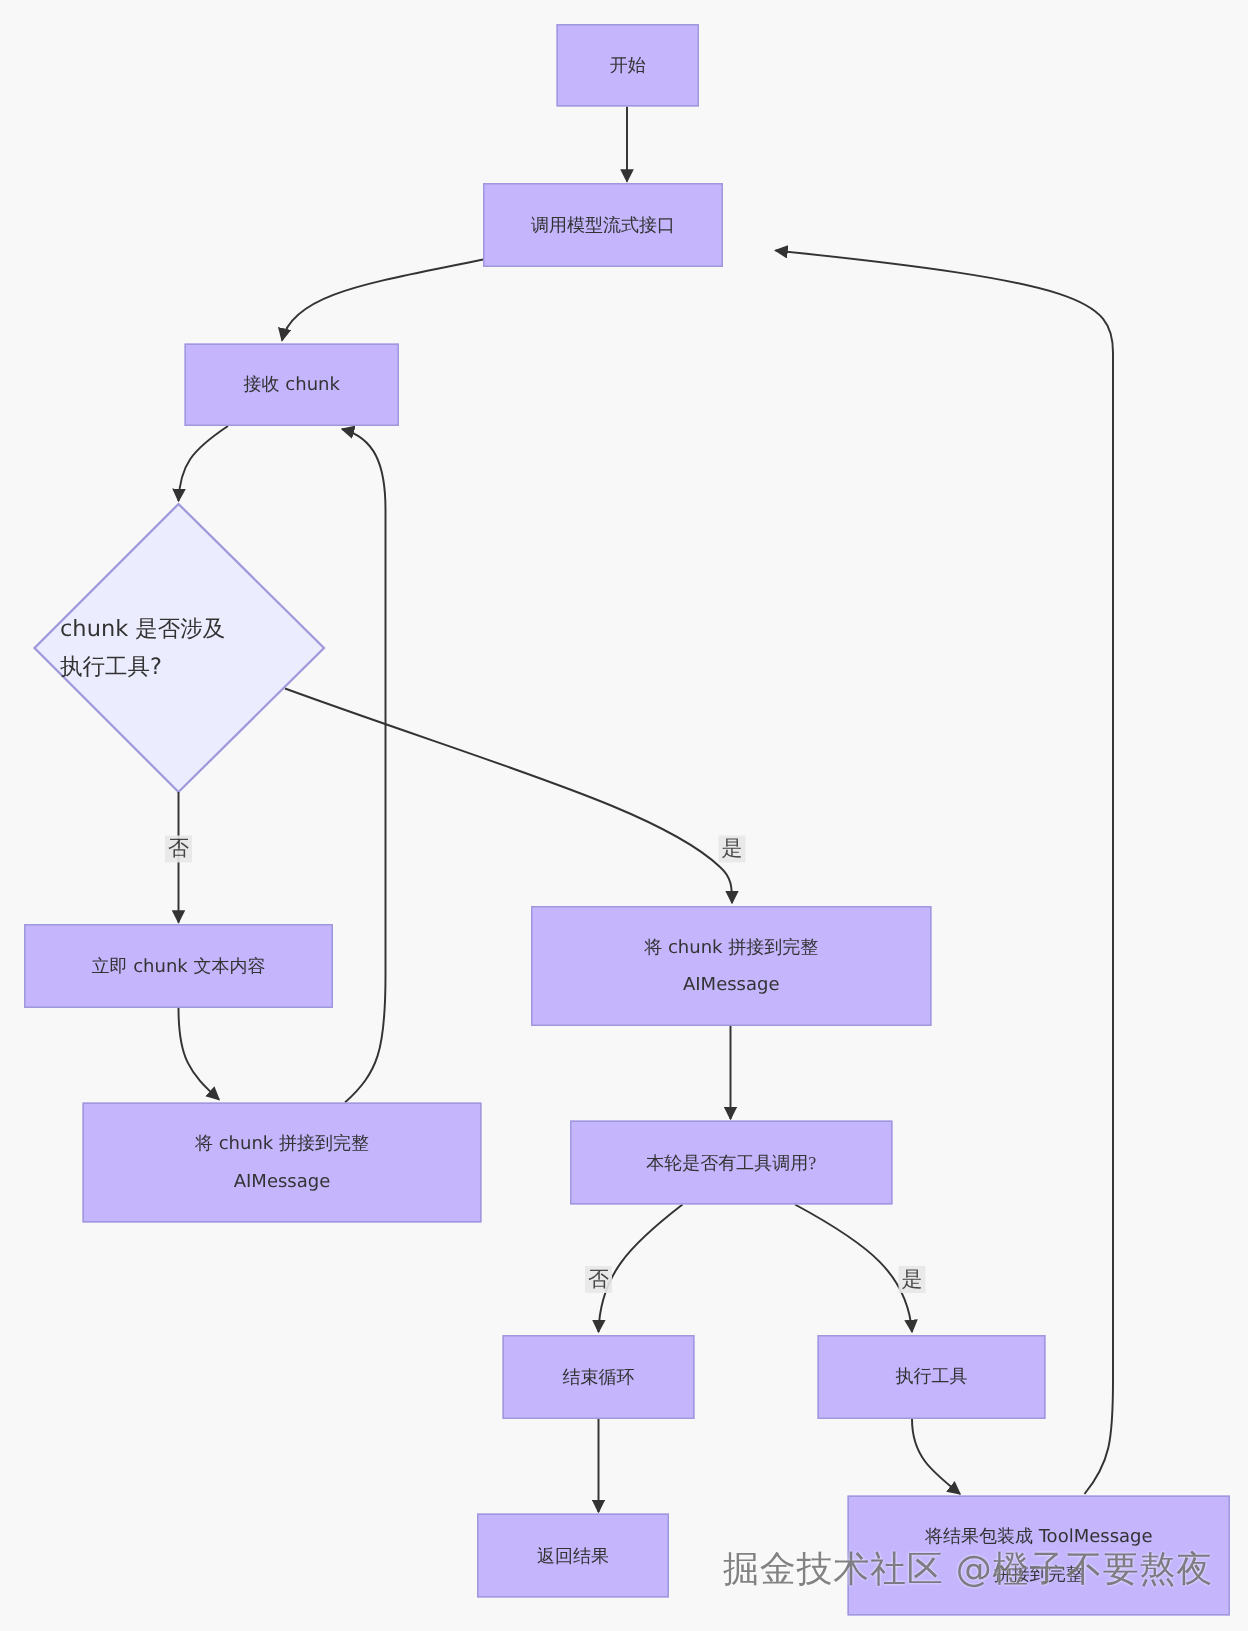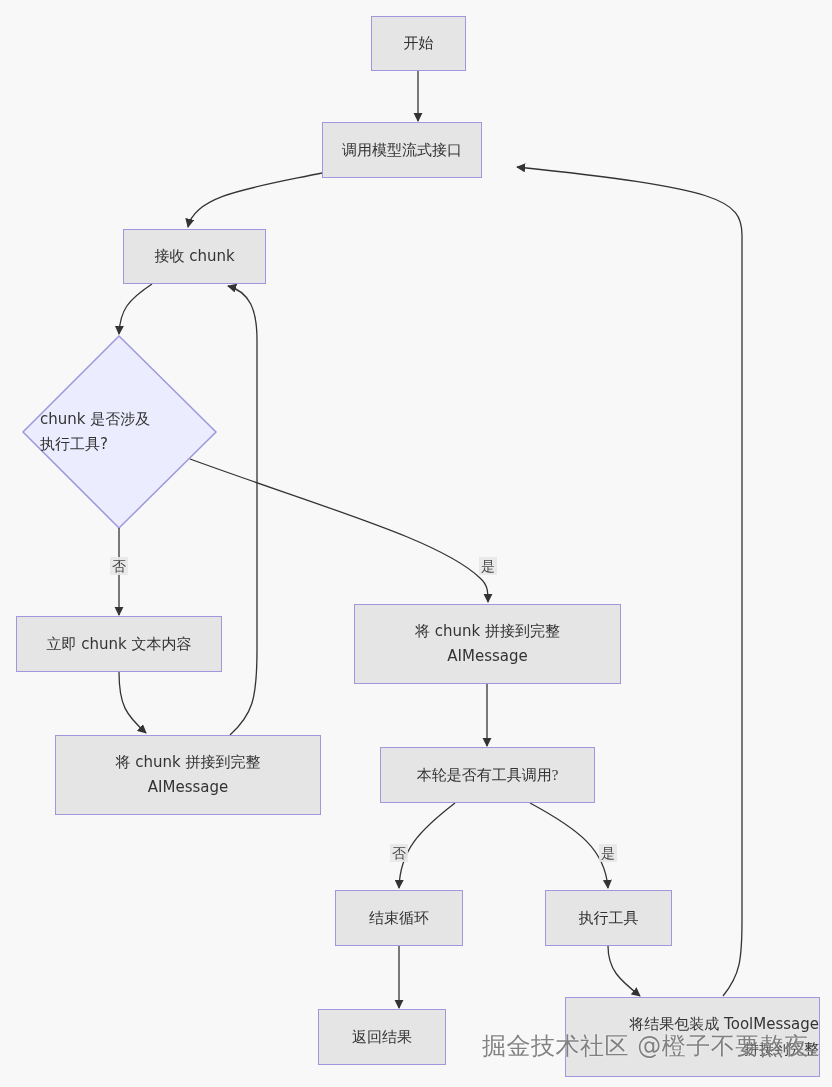--- a/index.html
+++ b/index.html
@@ -1,21 +1,21 @@
 <!DOCTYPE html>
 <html><head>
 <meta charset="utf-8">
 <style>
   html, body { margin: 0; padding: 0; background: #f8f8f8; }
   body { width: 832px; height: 1087px; position: relative; overflow: hidden;
          font-family: "DejaVu Sans", "Liberation Sans", sans-serif; color: #333; }
   svg.edges { position: absolute; left: 0; top: 0; }
-  .node { position: absolute; box-sizing: border-box; background: #e5e5e5;
+  .node { position: absolute; box-sizing: border-box; background: #c4b5fd;
           border: 1.5px solid #9f98dc; display: flex; align-items: center;
-          justify-content: center; text-align: center; font-size: 15px;
+          justify-content: center; text-align: center; font-size: 12px;
           line-height: 25px; color: #333; }
   .node span { display: block; }
   .diamond-text { position: absolute; text-align: left; font-size: 15px;
                   line-height: 25px; color: #333; }
   .elabel { position: absolute; background: #e8e8e8; font-size: 14px;
             padding: 0 2px; line-height: 18px; color: #333; opacity: 0.9; }
   .watermark { position: absolute; left: 482px; top: 1030px; font-size: 24px;
                color: rgba(90,90,90,0.75); letter-spacing: 0.5px;
                text-shadow: 0 0 2px rgba(255,255,255,0.9); white-space: nowrap; text-align: center; }
 </style>
@@ -84,26 +84,26 @@
   <span>本轮是否有工具调用?</span>
 </div>
 
 <div class="elabel" style="left:390px;top:844px;">否</div>
 <div class="elabel" style="left:599px;top:844px;">是</div>
 
 <div class="node" style="left:335px;top:890px;width:128px;height:56px;">
   <span>结束循环</span>
 </div>
 
-<div class="node" style="left:545px;top:890px;width:127px;height:56px;">
+<div class="node" style="left:545px;top:890px;width:152px;height:56px;font-family:Liberation Mono, monospace;">
   <span>执行工具</span>
 </div>
 
 <div class="node" style="left:318px;top:1009px;width:128px;height:56px;">
   <span>返回结果</span>
 </div>
 
-<div class="node" style="left:565px;top:997px;width:255px;height:80px;flex-direction:column;align-items:flex-end;">
+<div class="node" style="left:565px;top:997px;width:255px;height:80px;flex-direction:column;">
   <span>将结果包装成 ToolMessage</span>
   <span>拼接到完整</span>
 </div>
 
 <div class="watermark">掘金技术社区 @橙子不要熬夜</div>
 
 </body></html>

